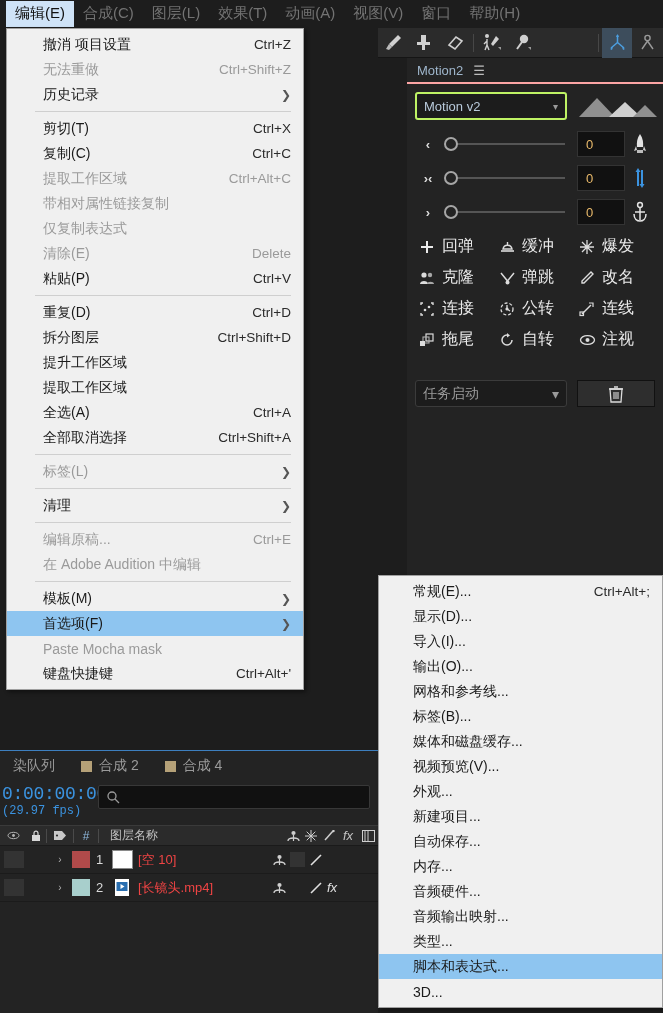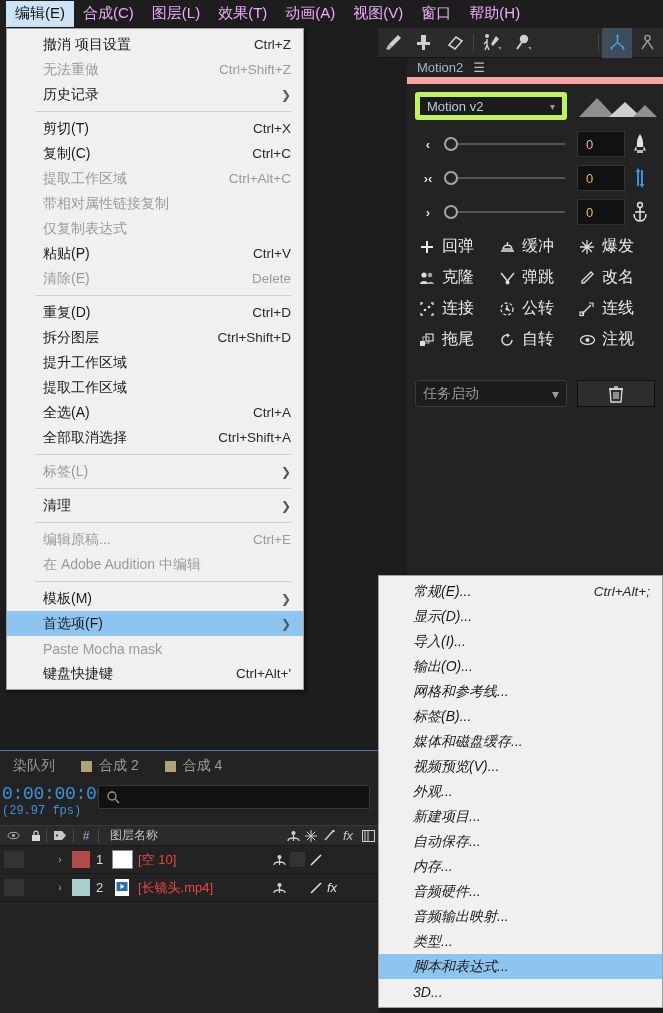--- a/index.html
+++ b/index.html
@@ -11,21 +11,21 @@
   }
   #app { position: relative; width: 663px; height: 1013px; }
 
   
   .menubar {
     position: absolute; left: 0; top: 0; width: 663px; height: 28px;
     background: #1d1d1d; display: flex; align-items: center;
     padding-left: 6px;
   }
   .menubar .mi {
-    font-size: 15px; color: #f0abfc; padding: 3px 9px 4px 9px;
+    font-size: 15px; color: #737373; padding: 3px 9px 4px 9px;
     white-space: nowrap;
   }
   .menubar .mi.active {
     background: #cfe3f7; color: #111;
   }
 
   
   .toolstrip {
     position: absolute; left: 378px; top: 28px; width: 285px; height: 30px;
     background: #2b2b2b; border-bottom: 1px solid #151515;
@@ -37,29 +37,29 @@
   }
   .toolstrip .sep { width: 1px; height: 18px; background: #474747; margin: 0 3px; }
   .toolstrip .tool.sel { background: #3d4d5c; }
 
   .motion-panel {
     position: absolute; left: 407px; top: 58px; width: 256px; height: 700px;
     background: #232323;
   }
   .mp-tabrow {
     height: 26px; display: flex; align-items: center; gap: 10px;
-    padding-left: 10px; background: #232323; border-bottom:7px solid #fca5a5;
+    padding-left: 10px; background: #232323; border-bottom:2px solid #fca5a5;
   }
   .mp-tabrow .tabname { font-size: 13px; color: #9fb6cc; }
   .mp-tabrow .hamb { color: #bdbdbd; font-size: 13px; line-height: 1; }
 
   .mp-body { padding: 8px 8px 0 8px; }
   .mp-row1 { display: flex; align-items: center; gap: 8px; }
   .mp-select {
-    flex: 0 0 152px; height: 28px; background: #1c1c1c; border: 5px solid #bef264;
+    flex: 0 0 152px; height: 28px; background: #1c1c1c; border: 2px solid #bef264;
     border-radius: 3px; display: flex; align-items: center; justify-content: space-between;
     padding: 0 7px; color: #b9cadb; font-size: 13px;
   }
   .mp-select .chev { color: #9a9a9a; font-size: 10px; }
   .mp-mountains { flex: 1; display: flex; justify-content: center; align-items: center; }
 
   .slider-block { margin-top: 10px; }
   .slider-row { display: flex; align-items: center; height: 28px; margin-bottom: 6px; }
   .slider-row .lbl { width: 26px; text-align: center; color: #dcdcdc; font-size: 13px; font-weight: bold; }
   .sl-track { position: relative; flex: 1; height: 14px; margin-right: 8px; }
@@ -142,21 +142,21 @@
   }
   .mrow .lab { flex: 1; }
   .mrow .acc { color: #2b2b2b; font-size: 13.5px; margin-left: 18px; }
   .mrow .arrow { color: #555; font-size: 12px; margin-left: 12px; }
   .mrow.dis .lab, .mrow.dis .acc { color: #9a9a9a; }
   .mrow.hl { background: #8ec5f0; }
   .msep { height: 1px; background: #cfcfcf; margin: 4px 12px 4px 28px; }
 
   
   #pref-menu { left: 378px; top: 575px; width: 285px; padding: 3px 0; }
-  #pref-menu .mrow { padding-left: 34px; font-style: italic; }
+  #pref-menu .mrow { padding-left: 34px; }
 
   svg { display: block; }
 </style>
 </head>
 <body>
 
 <div id="app">
 
   <div class="toolstrip">
     <div class="tool">
@@ -578,27 +578,27 @@
       <div class="mrow dis">
         <span class="lab">提取工作区域</span>
         <span class="acc">Ctrl+Alt+C</span>
       </div>
       <div class="mrow dis">
         <span class="lab">带相对属性链接复制</span>
       </div>
       <div class="mrow dis">
         <span class="lab">仅复制表达式</span>
       </div>
+      <div class="mrow dis">
+        <span class="lab">清除(E)</span>
+        <span class="acc">Delete</span>
+      </div>
       <div class="mrow">
         <span class="lab">粘贴(P)</span>
         <span class="acc">Ctrl+V</span>
-      </div>
-      <div class="mrow dis">
-        <span class="lab">清除(E)</span>
-        <span class="acc">Delete</span>
       </div>
       <div class="msep"></div>
       <div class="mrow">
         <span class="lab">重复(D)</span>
         <span class="acc">Ctrl+D</span>
       </div>
       <div class="mrow">
         <span class="lab">拆分图层</span>
         <span class="acc">Ctrl+Shift+D</span>
       </div>

